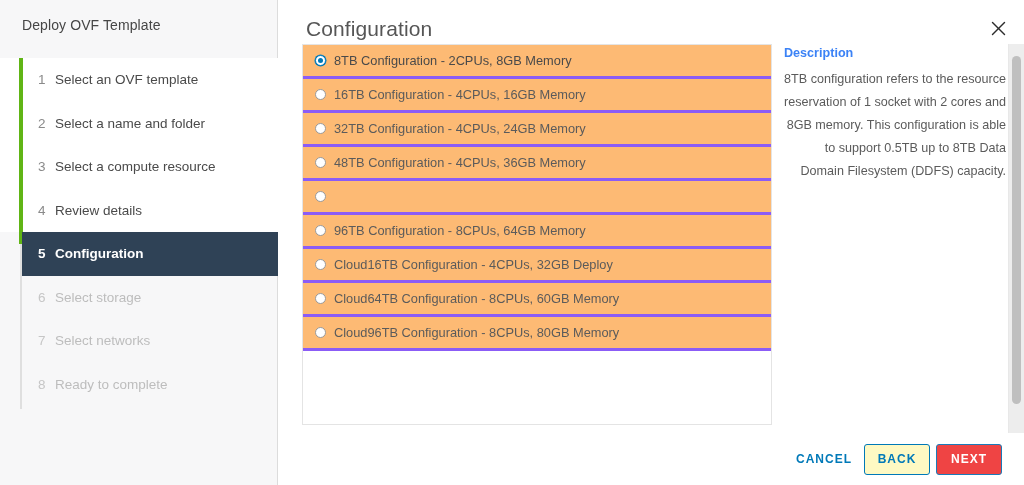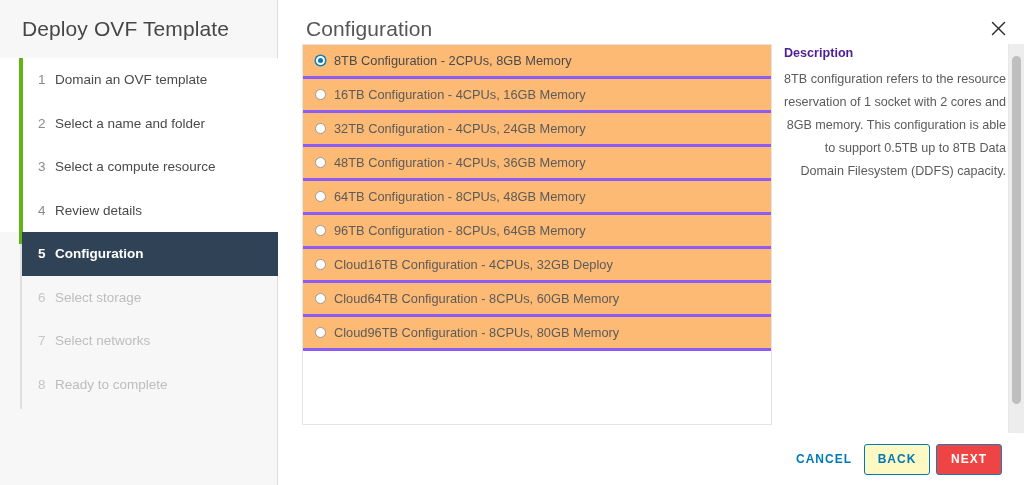--- a/index.html
+++ b/index.html
@@ -27,21 +27,21 @@
     width: 278px;
     height: 485px;
     background: #f7f7f8;
     border-right: 1px solid #dcdcdc;
   }
 
   #sidebar-title {
     position: absolute;
     left: 22px;
     top: 17px;
-    font-size: 21px;
+    font-size: 14px;
     font-weight: 400;
     color: #464646;
     letter-spacing: 0.1px;
     white-space: nowrap;
   }
 
   #steps {
     position: absolute;
     left: 0;
     top: 58px;
@@ -213,21 +213,21 @@
   
   #desc-panel {
     position: absolute;
     left: 482px;
     top: 2px;
     width: 222px;
   }
   #desc-title {
     font-size: 12.6px;
     font-weight: bold;
-    color: #4c1d95;
+    color: #3b82f6;
     margin-bottom: 8px;
   }
   #desc-text {
     font-size: 12.6px;
     color: #5b5b5b;
     line-height: 23px;
     text-align: right;
   }
 
   
@@ -308,21 +308,21 @@
 
   <div id="sidebar">
     <div id="sidebar-title">Deploy OVF Template</div>
 
     <div id="steps">
       <div id="rail-done"></div>
       <div id="rail-todo"></div>
 
       <div class="step done">
         <span class="num">1</span>
-        <span class="lbl">Domain an OVF template</span>
+        <span class="lbl">Select an OVF template</span>
       </div>
 
       <div class="step done">
         <span class="num">2</span>
         <span class="lbl">Select a name and folder</span>
       </div>
 
       <div class="step done">
         <span class="num">3</span>
         <span class="lbl">Select a compute resource</span>
@@ -385,21 +385,20 @@
           <span class="opt-label">32TB Configuration - 4CPUs, 24GB Memory</span>
         </div>
 
         <div class="opt-row">
           <span class="radio"></span>
           <span class="opt-label">48TB Configuration - 4CPUs, 36GB Memory</span>
         </div>
 
         <div class="opt-row">
           <span class="radio"></span>
-          <span class="opt-label">64TB Configuration - 8CPUs, 48GB Memory</span>
         </div>
 
         <div class="opt-row">
           <span class="radio"></span>
           <span class="opt-label">96TB Configuration - 8CPUs, 64GB Memory</span>
         </div>
 
         <div class="opt-row">
           <span class="radio"></span>
           <span class="opt-label">Cloud16TB Configuration - 4CPUs, 32GB Deploy</span>

